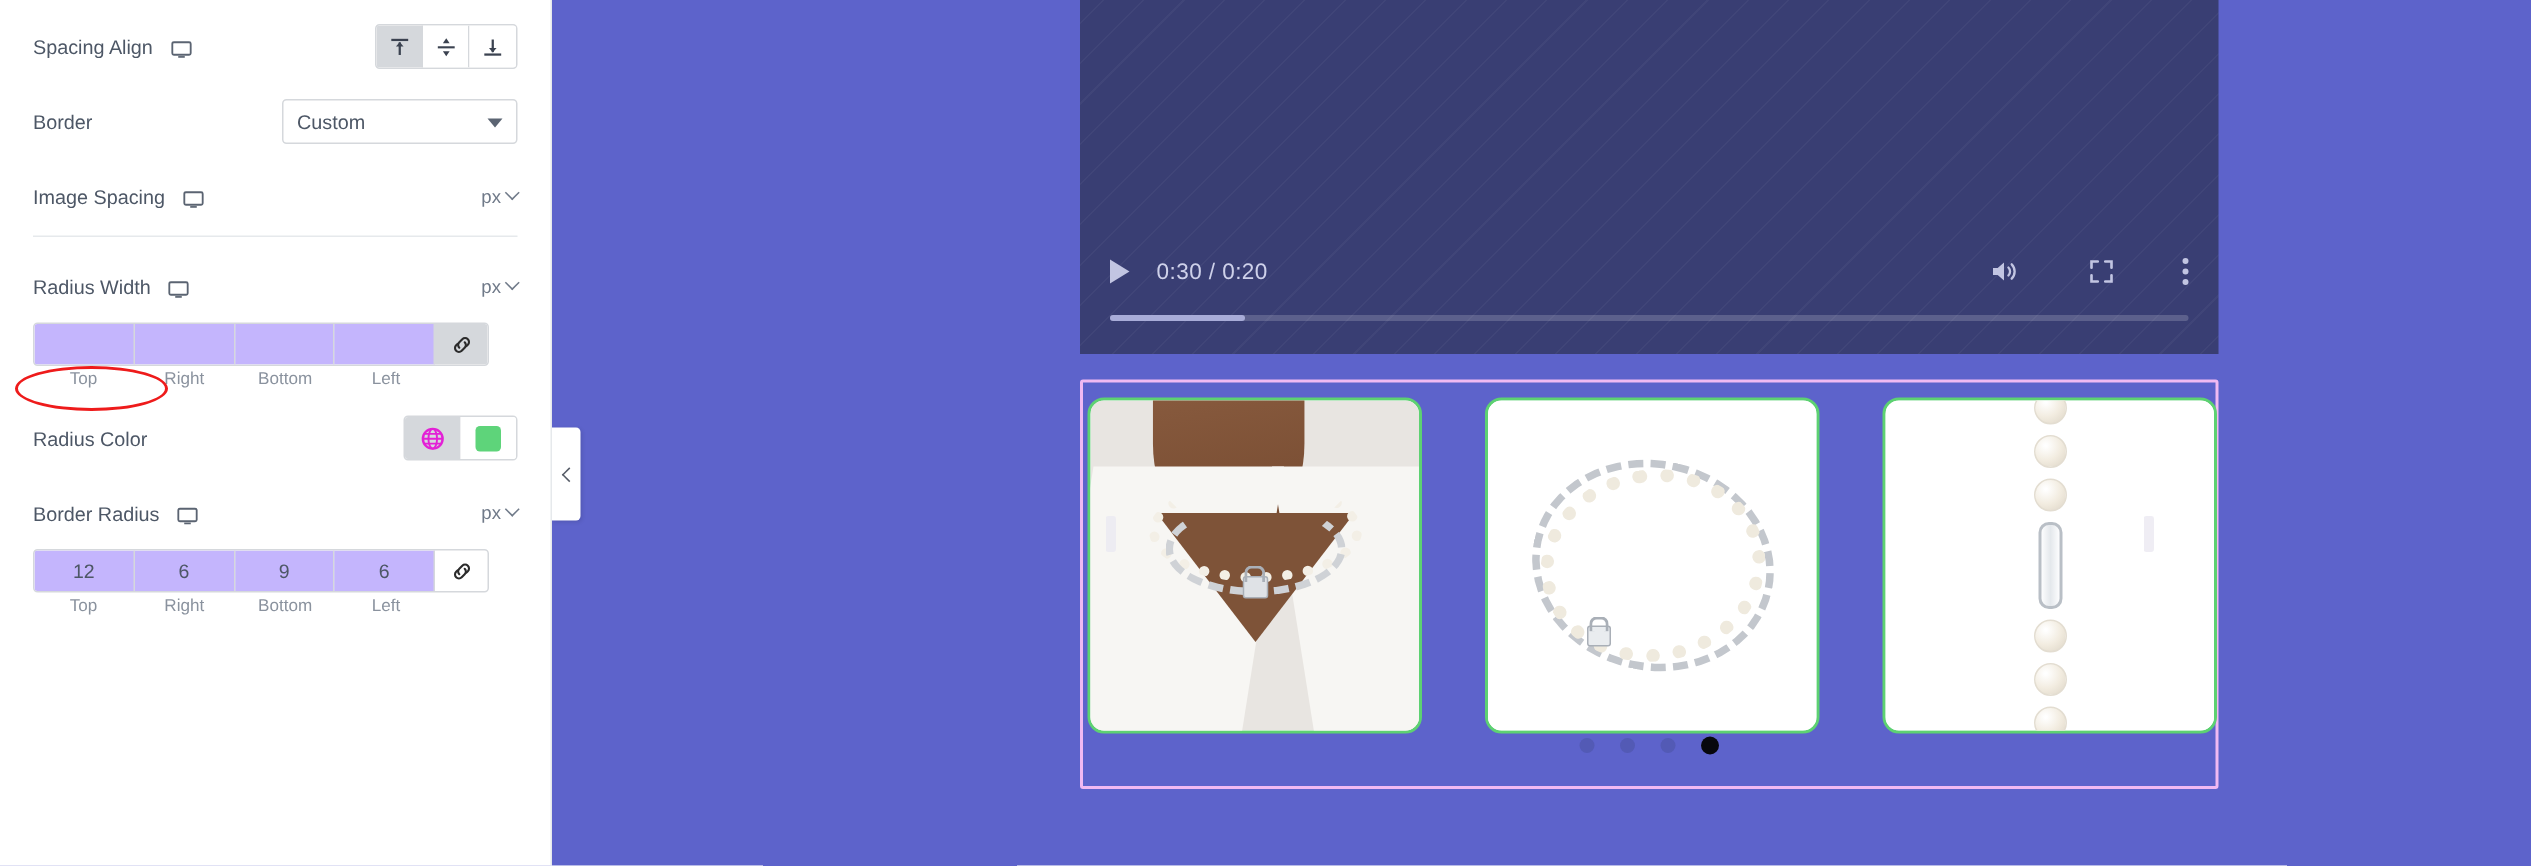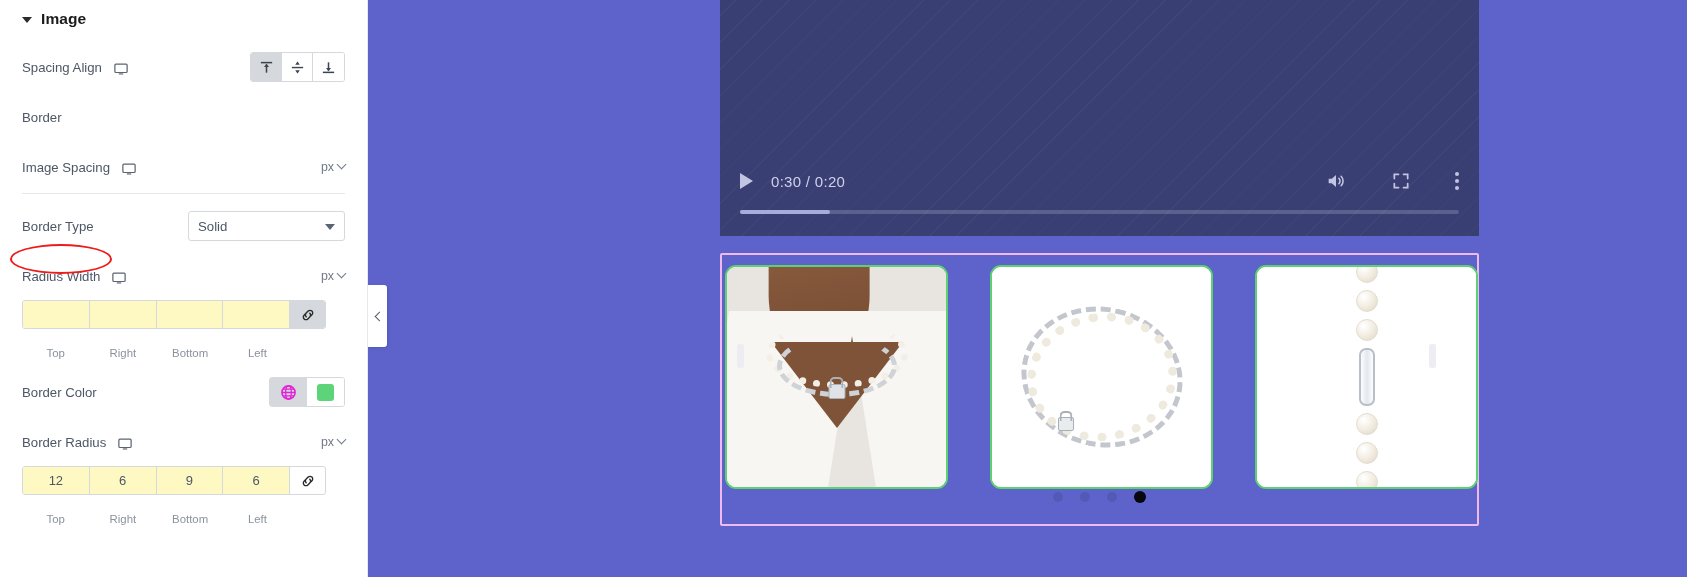--- a/index.html
+++ b/index.html
@@ -135,31 +135,31 @@
   .quad-wrap { padding: 0 22px; }
   .quad {
     display: flex;
     border: 1px solid #d5d8dc; border-radius: 3px;
     overflow: hidden; height: 29px;
     width: 304px;
   }
   .quad-cell {
     flex: 1 1 0; border-right: 1px solid #d5d8dc;
     display: flex; align-items: center; justify-content: center;
-    font-size: 13px; color: #4d5766; background: #fef9c3;
+    font-size: 13px; color: #4d5766; background: #c4b5fd;
     cursor: text;
   }
   .quad-link {
     width: 35px; flex: 0 0 35px;
     display: flex; align-items: center; justify-content: center;
     cursor: pointer;
   }
   .quad-link.shaded { background: #d5d8dc; }
   .quad-labels {
-    display: flex; width: 304px; margin-top: 18px;
+    display: flex; width: 304px; margin-top: 3px;
   }
   .quad-labels span {
     flex: 1 1 0; text-align: center;
     font-size: 11.4px; color: #8a929e;
   }
   .quad-labels .pad { flex: 0 0 35px; }
 
   
   .color-group {
     display: flex; height: 30px;
@@ -404,24 +404,20 @@
   }
   .dot.active { background: #07070d; width: 12px; height: 12px; position: relative; top:-1px;}
 </style>
 </head>
 <body>
 
 <div class="app">
 
   <aside class="panel">
 
-    <div class="panel-header">
-      <span class="caret-down"></span>
-      <span class="panel-title">Image</span>
-    </div>
 
     <div class="row" style="margin-top:14px">
       <span class="row-label">Spacing Align</span>
       <span class="device-icon">
         <svg width="14" height="14" viewBox="0 0 16 16">
             <rect x="1" y="2.5" width="14" height="9.5" rx="1.2" fill="none" stroke="#5b6472" stroke-width="1.4"></rect>
             <rect x="5.5" y="13" width="5" height="1.3" fill="#5b6472"></rect>
           </svg>
       </span>
       <span class="spacer"></span>
@@ -446,48 +442,44 @@
               <rect x="7.2" y="2.5" width="1.6" height="9" fill="#3b4250"></rect>
               <path d="M8 11.8 L5.3 8.6 H10.7 Z" fill="#3b4250"></path>
             </svg>
         </div>
       </div>
     </div>
 
     <div class="row" style="margin-top:16px">
       <span class="row-label">Border</span>
       <span class="spacer"></span>
+      <div class="select">
+        <span>Custom</span>
+        <span class="sel-caret"></span>
+      </div>
     </div>
 
     <div class="row" style="margin-top:16px">
       <span class="row-label">Image Spacing</span>
       <span class="device-icon">
         <svg width="14" height="14" viewBox="0 0 16 16">
             <rect x="1" y="2.5" width="14" height="9.5" rx="1.2" fill="none" stroke="#5b6472" stroke-width="1.4"></rect>
             <rect x="5.5" y="13" width="5" height="1.3" fill="#5b6472"></rect>
           </svg>
       </span>
       <span class="spacer"></span>
       <span class="unit">
         <span>px</span>
         <span class="chev"></span>
       </span>
     </div>
 
 
     <div class="divider"></div>
 
-    <div class="row" style="margin-top:15px">
-      <span class="row-label">Border Type</span>
-      <span class="spacer"></span>
-      <div class="select">
-        <span>Solid</span>
-        <span class="sel-caret"></span>
-      </div>
-    </div>
 
     <div class="row" style="margin-top:16px">
       <span class="row-label">Radius Width</span>
       <span class="device-icon">
         <svg width="14" height="14" viewBox="0 0 16 16">
             <rect x="1" y="2.5" width="14" height="9.5" rx="1.2" fill="none" stroke="#5b6472" stroke-width="1.4"></rect>
             <rect x="5.5" y="13" width="5" height="1.3" fill="#5b6472"></rect>
           </svg>
       </span>
       <span class="spacer"></span>
@@ -513,21 +505,21 @@
       <div class="quad-labels">
         <span>Top</span>
         <span>Right</span>
         <span>Bottom</span>
         <span>Left</span>
         <span class="pad"></span>
       </div>
     </div>
 
     <div class="row" style="margin-top:16px">
-      <span class="row-label">Border Color</span>
+      <span class="row-label">Radius Color</span>
       <span class="spacer"></span>
       <div class="color-group">
         <div class="globe-cell">
           <svg width="17" height="17" viewBox="0 0 16 16">
             <circle cx="8" cy="8" r="6.2" fill="none" stroke="#e321d6" stroke-width="1.5"></circle>
             <ellipse cx="8" cy="8" rx="2.7" ry="6.2" fill="none" stroke="#e321d6" stroke-width="1.2"></ellipse>
             <line x1="1.8" y1="8" x2="14.2" y2="8" stroke="#e321d6" stroke-width="1.2"></line>
             <line x1="2.9" y1="4.9" x2="13.1" y2="4.9" stroke="#e321d6" stroke-width="1.1"></line>
             <line x1="2.9" y1="11.1" x2="13.1" y2="11.1" stroke="#e321d6" stroke-width="1.1"></line>
           </svg>

